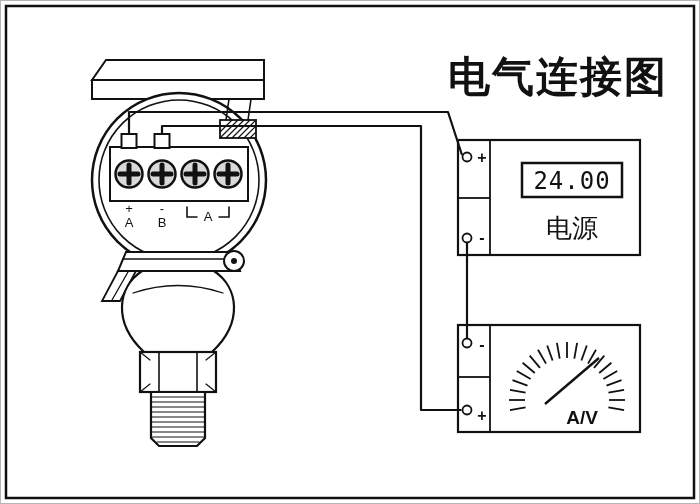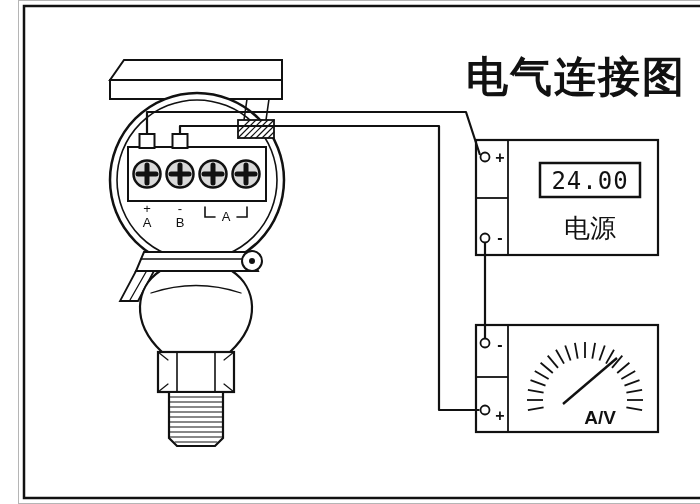--- a/index.html
+++ b/index.html
@@ -1,16 +1,16 @@
 <!DOCTYPE html>
 <html><head>
 <meta charset="utf-8">
 <style>
   html,body{margin:0;padding:0;background:#fff;}
-  .page{position:relative;width:569px;height:504px;background:#fff;font-family:"Liberation Sans",sans-serif;margin-left:18px;}
+  .page{position:relative;width:569px;height:504px;background:#fff;font-family:"Liberation Sans",sans-serif;}
   svg{display:block;}
   text{fill:#111;font-family:"Liberation Sans",sans-serif;}
   .title-text{font-size:42px;font-weight:bold;letter-spacing:2px;}
   .cjk{font-size:26px;}
   .mono{font-family:"DejaVu Sans Mono",monospace;font-size:24px;letter-spacing:1px;}
   .sign{font-size:16px;font-weight:bold;}
   .tlabel{font-size:13px;}
   .meter-label{font-size:19px;font-weight:bold;}
 </style>
 </head>

